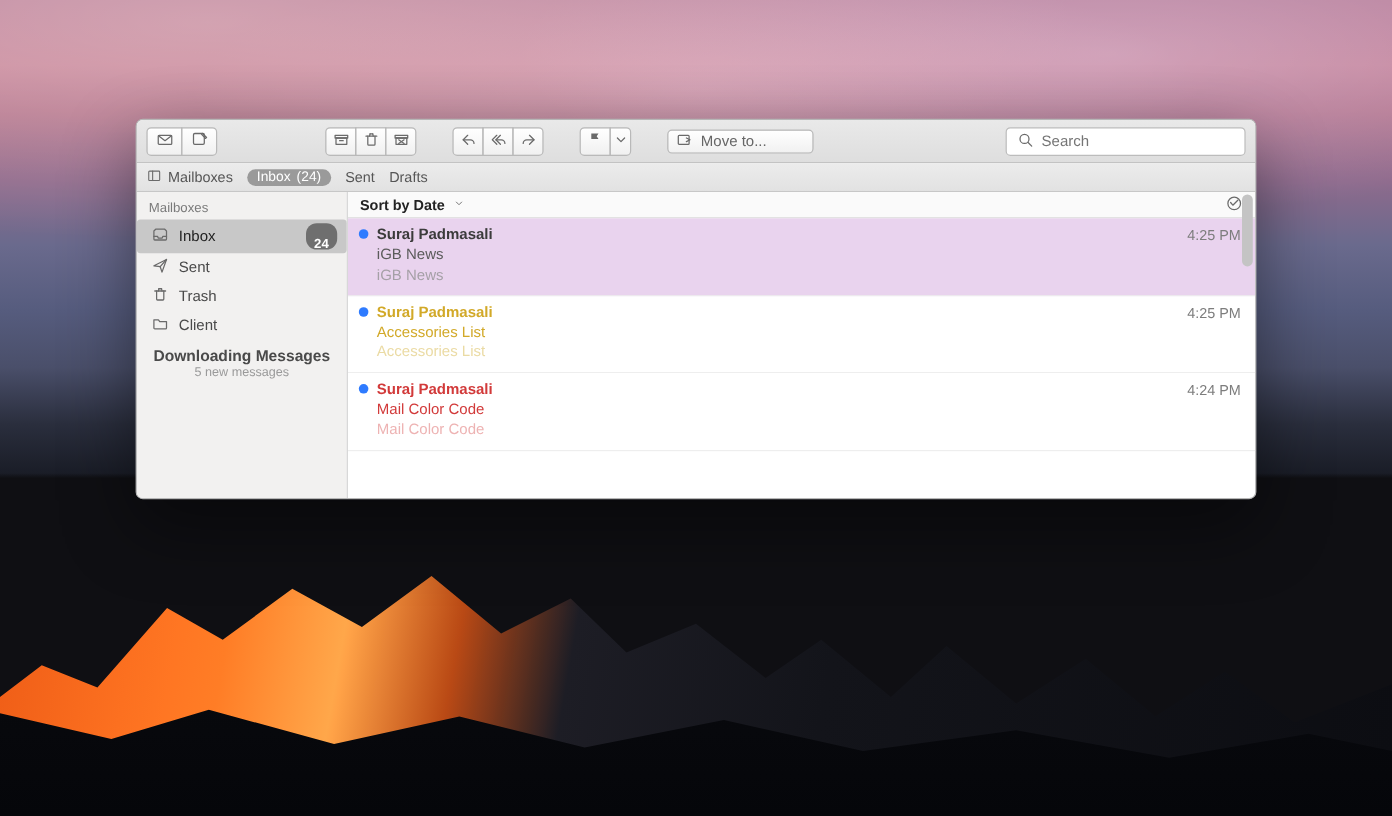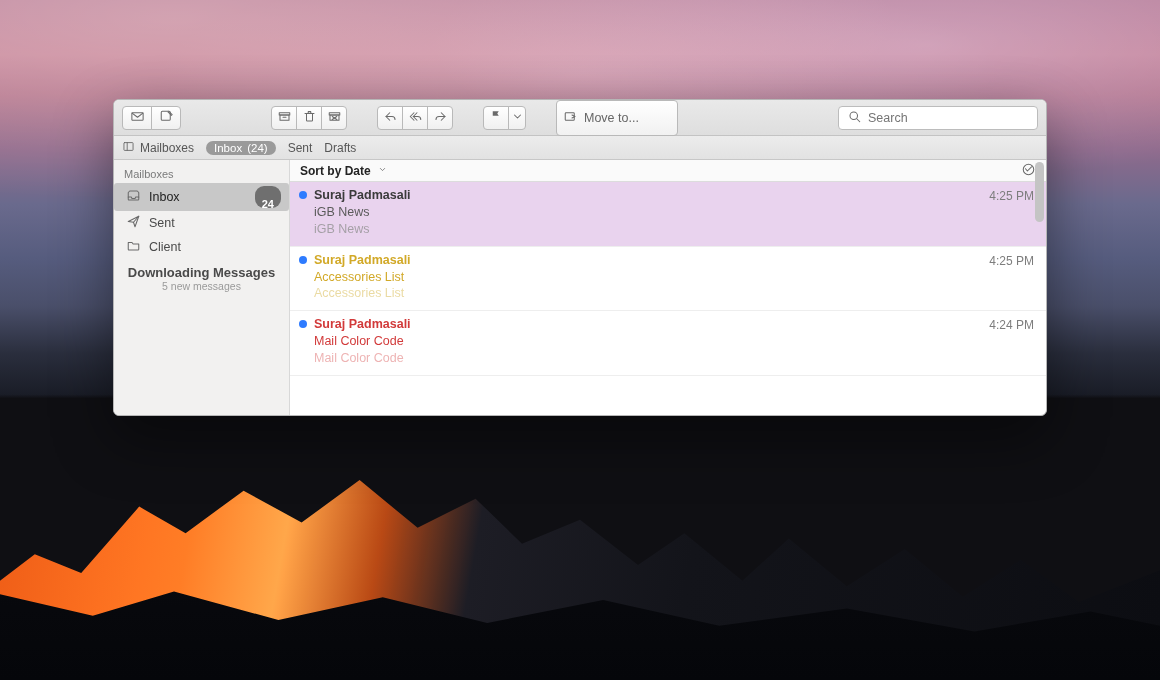--- a/index.html
+++ b/index.html
@@ -100,21 +100,21 @@
     gap:4px;
   }
   .btn.small{min-width:26px}
   .seg { display:inline-flex; }
   .seg .btn{border-radius:0;margin-left:-1px}
   .seg .btn:first-child{border-radius:4px 0 0 4px;margin-left:0}
   .seg .btn:last-child{border-radius:0 4px 4px 0}
   .spacer{flex:0 0 auto; width:14px;}
   .spacer-lg{flex:0 0 auto; width:74px;}
   .flex-gap{flex:1}
-  .move-to{height:36px;display:flex;align-items:center;gap:6px;background:linear-gradient(#ffffff,#f1f1f1);border:1px solid #b9b9b9;border-radius:4px;padding:0 8px 0 6px;color:#666;font-size:12.5px;min-width:122px}
+  .move-to{height:20px;display:flex;align-items:center;gap:6px;background:linear-gradient(#ffffff,#f1f1f1);border:1px solid #b9b9b9;border-radius:4px;padding:0 8px 0 6px;color:#666;font-size:12.5px;min-width:122px}
   .search{height:24px;flex:0 0 200px;display:flex;align-items:center;gap:6px;background:#fff;border:1px solid #bcbcbc;border-radius:4px;padding:0 8px;color:#8a8a8a;font-size:12.5px}
   .search input{border:none;outline:none;font-size:12.5px;color:#4c1d95;width:100%;background:transparent}
 
   .favbar {
     height: 24px;
     background: linear-gradient(#ececec,#e2e2e2);
     border-bottom: 1px solid #c7c7c7;
     display:flex; align-items:center; gap:12px; padding:0 8px;
     font-size:12px; color:#565656;
   }
@@ -336,20 +336,32 @@
           <span class="ico">
             <svg class="icon-svg" viewBox="0 0 20 20">
                 <polygon points="3,10 17,3 12,17 10,11 3,10"></polygon>
                 <line x1="10" y1="11" x2="17" y2="3"></line>
               </svg>
           </span>
           <span class="label">Sent</span>
         </div>
 
 
+        <div class="sb-item">
+          <span class="ico">
+            <svg class="icon-svg" viewBox="0 0 20 20">
+                <polyline points="4,6 16,6"></polyline>
+                <path d="M6 6v9a1 1 0 001 1h6a1 1 0 001-1V6"></path>
+                <line x1="8.5" y1="3.5" x2="11.5" y2="3.5"></line>
+                <line x1="8" y1="6" x2="8.5" y2="3.5"></line>
+                <line x1="12" y1="6" x2="11.5" y2="3.5"></line>
+              </svg>
+          </span>
+          <span class="label">Trash</span>
+        </div>
 
 
 
         <div class="sb-item">
           <span class="ico">
             <svg class="icon-svg" viewBox="0 0 20 20">
                 <path d="M3 6h5l1.5 2H17v7a1 1 0 01-1 1H4a1 1 0 01-1-1V6z"></path>
               </svg>
           </span>
           <span class="label">Client</span>

